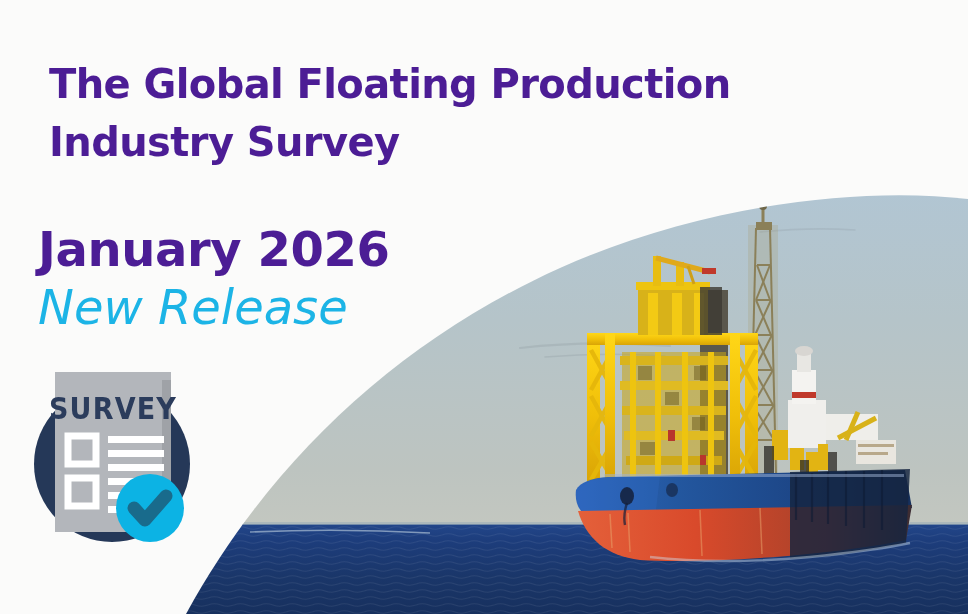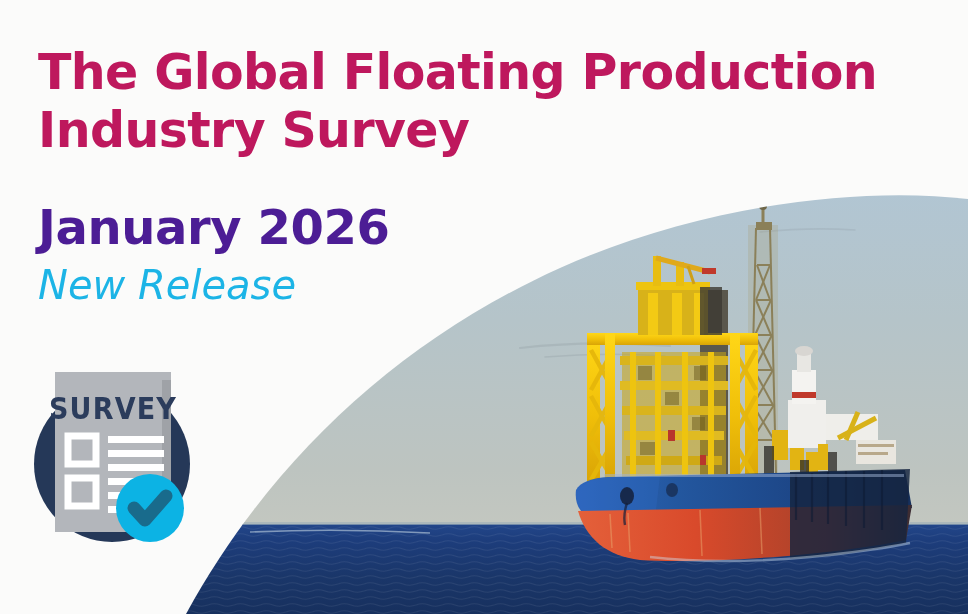--- a/index.html
+++ b/index.html
@@ -27,46 +27,46 @@
   }
 
   
   #text-block {
     position: absolute;
     left: 38px;
     top: 44px;
     z-index: 6;
   }
   #headline {
-    margin: 0;
+    margin: 11px;
     font-family: "DejaVu Sans", sans-serif;
     font-weight: 700;
-    font-size: 49px;
+    font-size: 40px;
     line-height: 58px;
     letter-spacing: -0.6px;
-    color: #be185d;
+    color: #4c1d95;
     white-space: pre-line;
   }
   #issue-date {
     margin: 0;
     padding-top: 40px;
     font-family: "DejaVu Sans", sans-serif;
     font-weight: 700;
     font-size: 48px;
     line-height: 54px;
     letter-spacing: -0.4px;
     color: #4c1d95;
   }
   #release-tag {
     margin: 0;
     padding-top: 6px;
     font-family: "DejaVu Sans", sans-serif;
     font-weight: 400;
     font-style: italic;
-    font-size: 40px;
+    font-size: 48px;
     line-height: 50px;
     letter-spacing: 0px;
     color: #1cb4e6;
   }
 
   
   #survey-icon {
     position: absolute;
     left: 24px;
     top: 356px;

